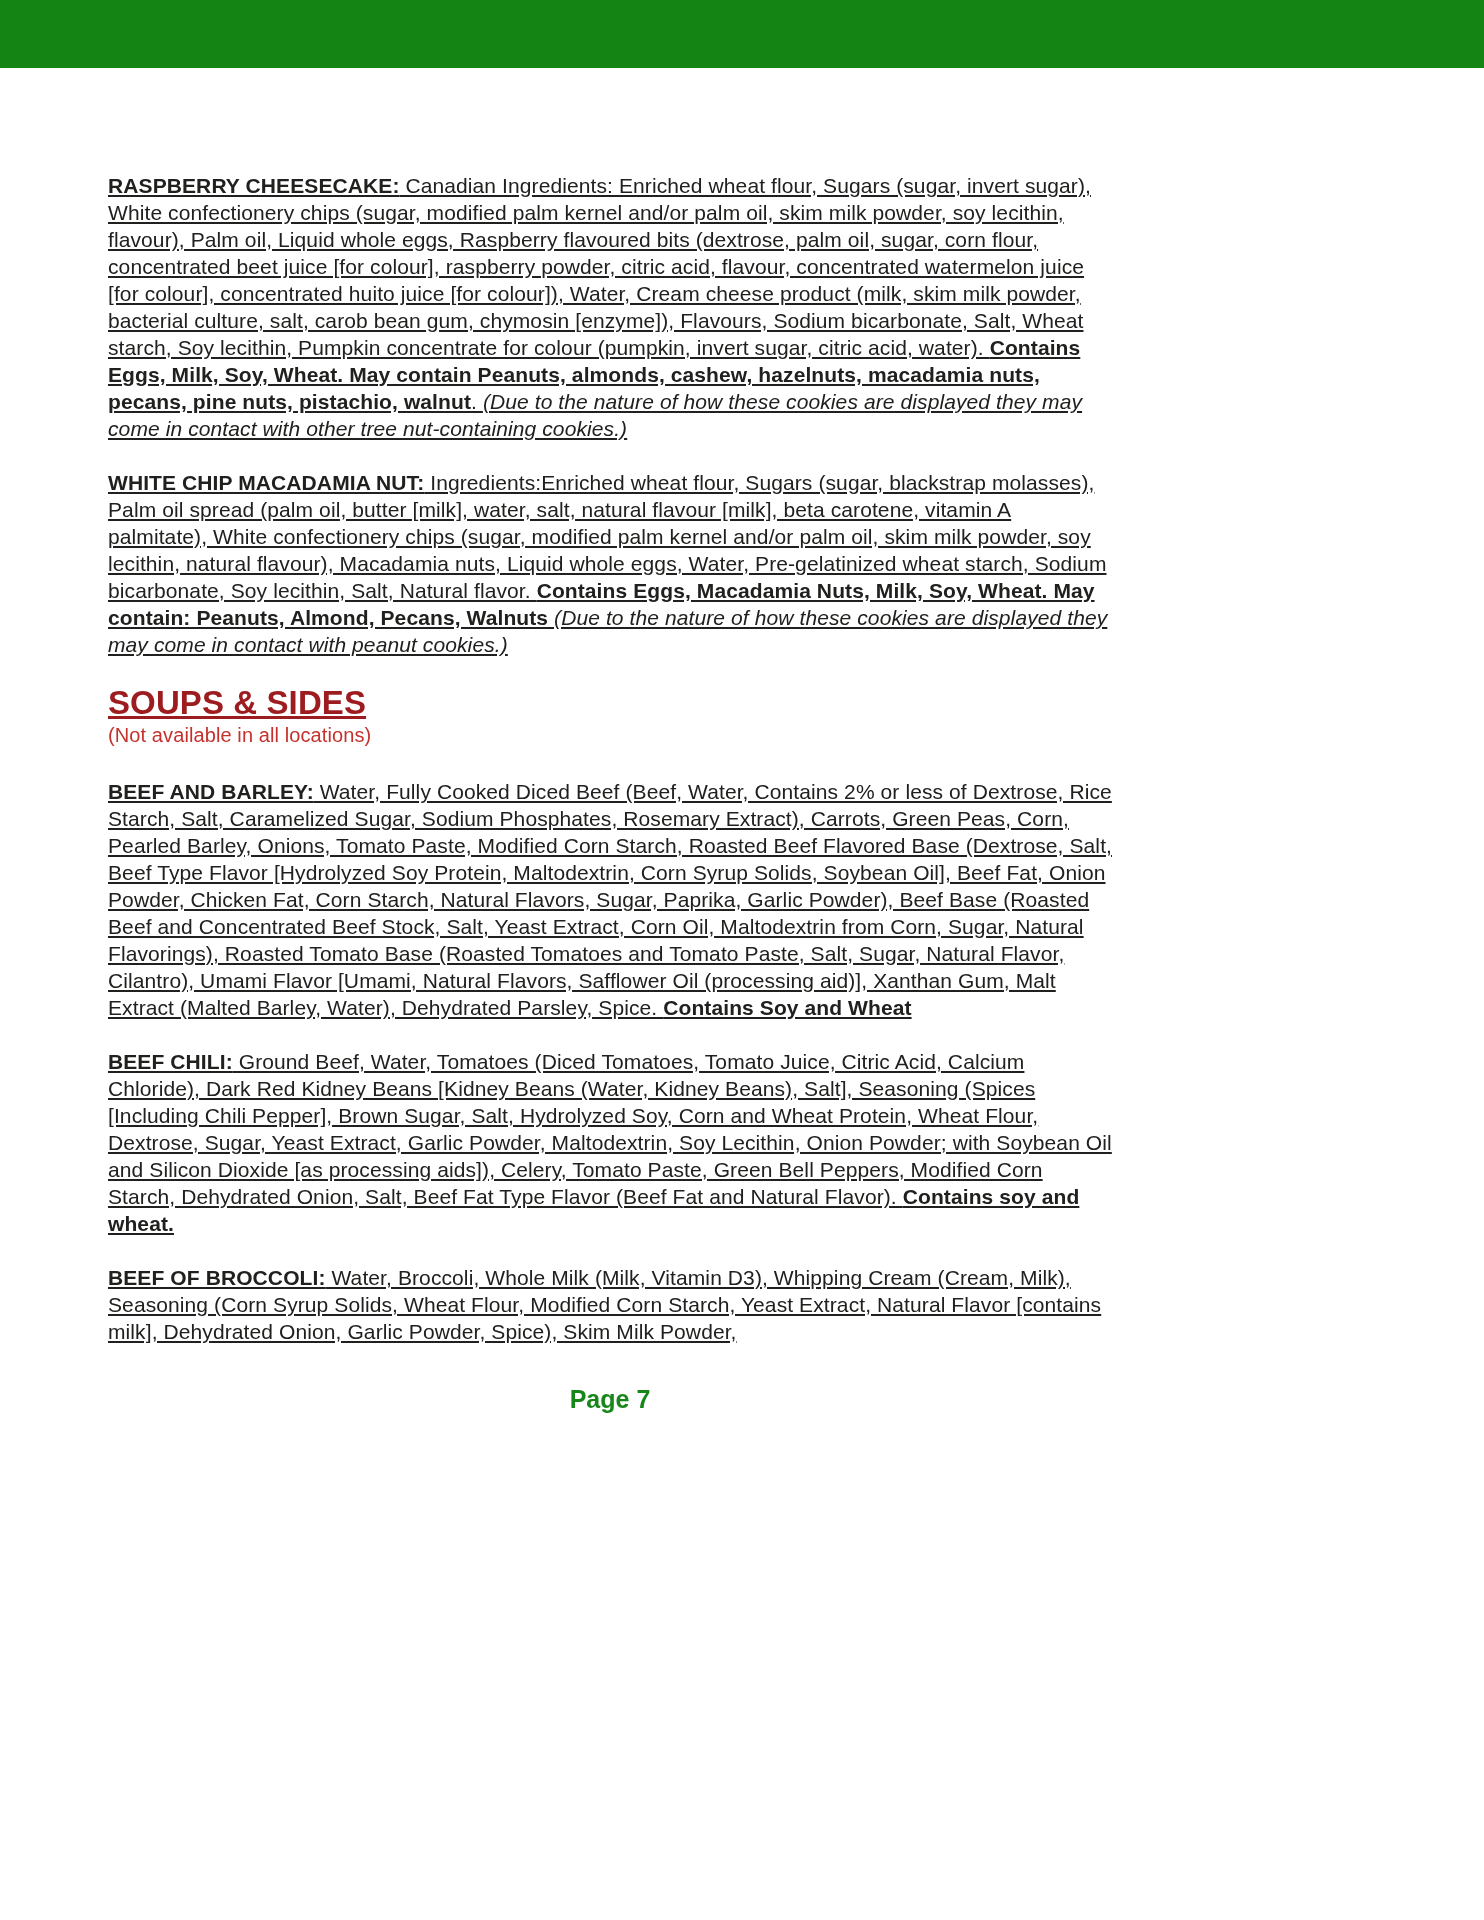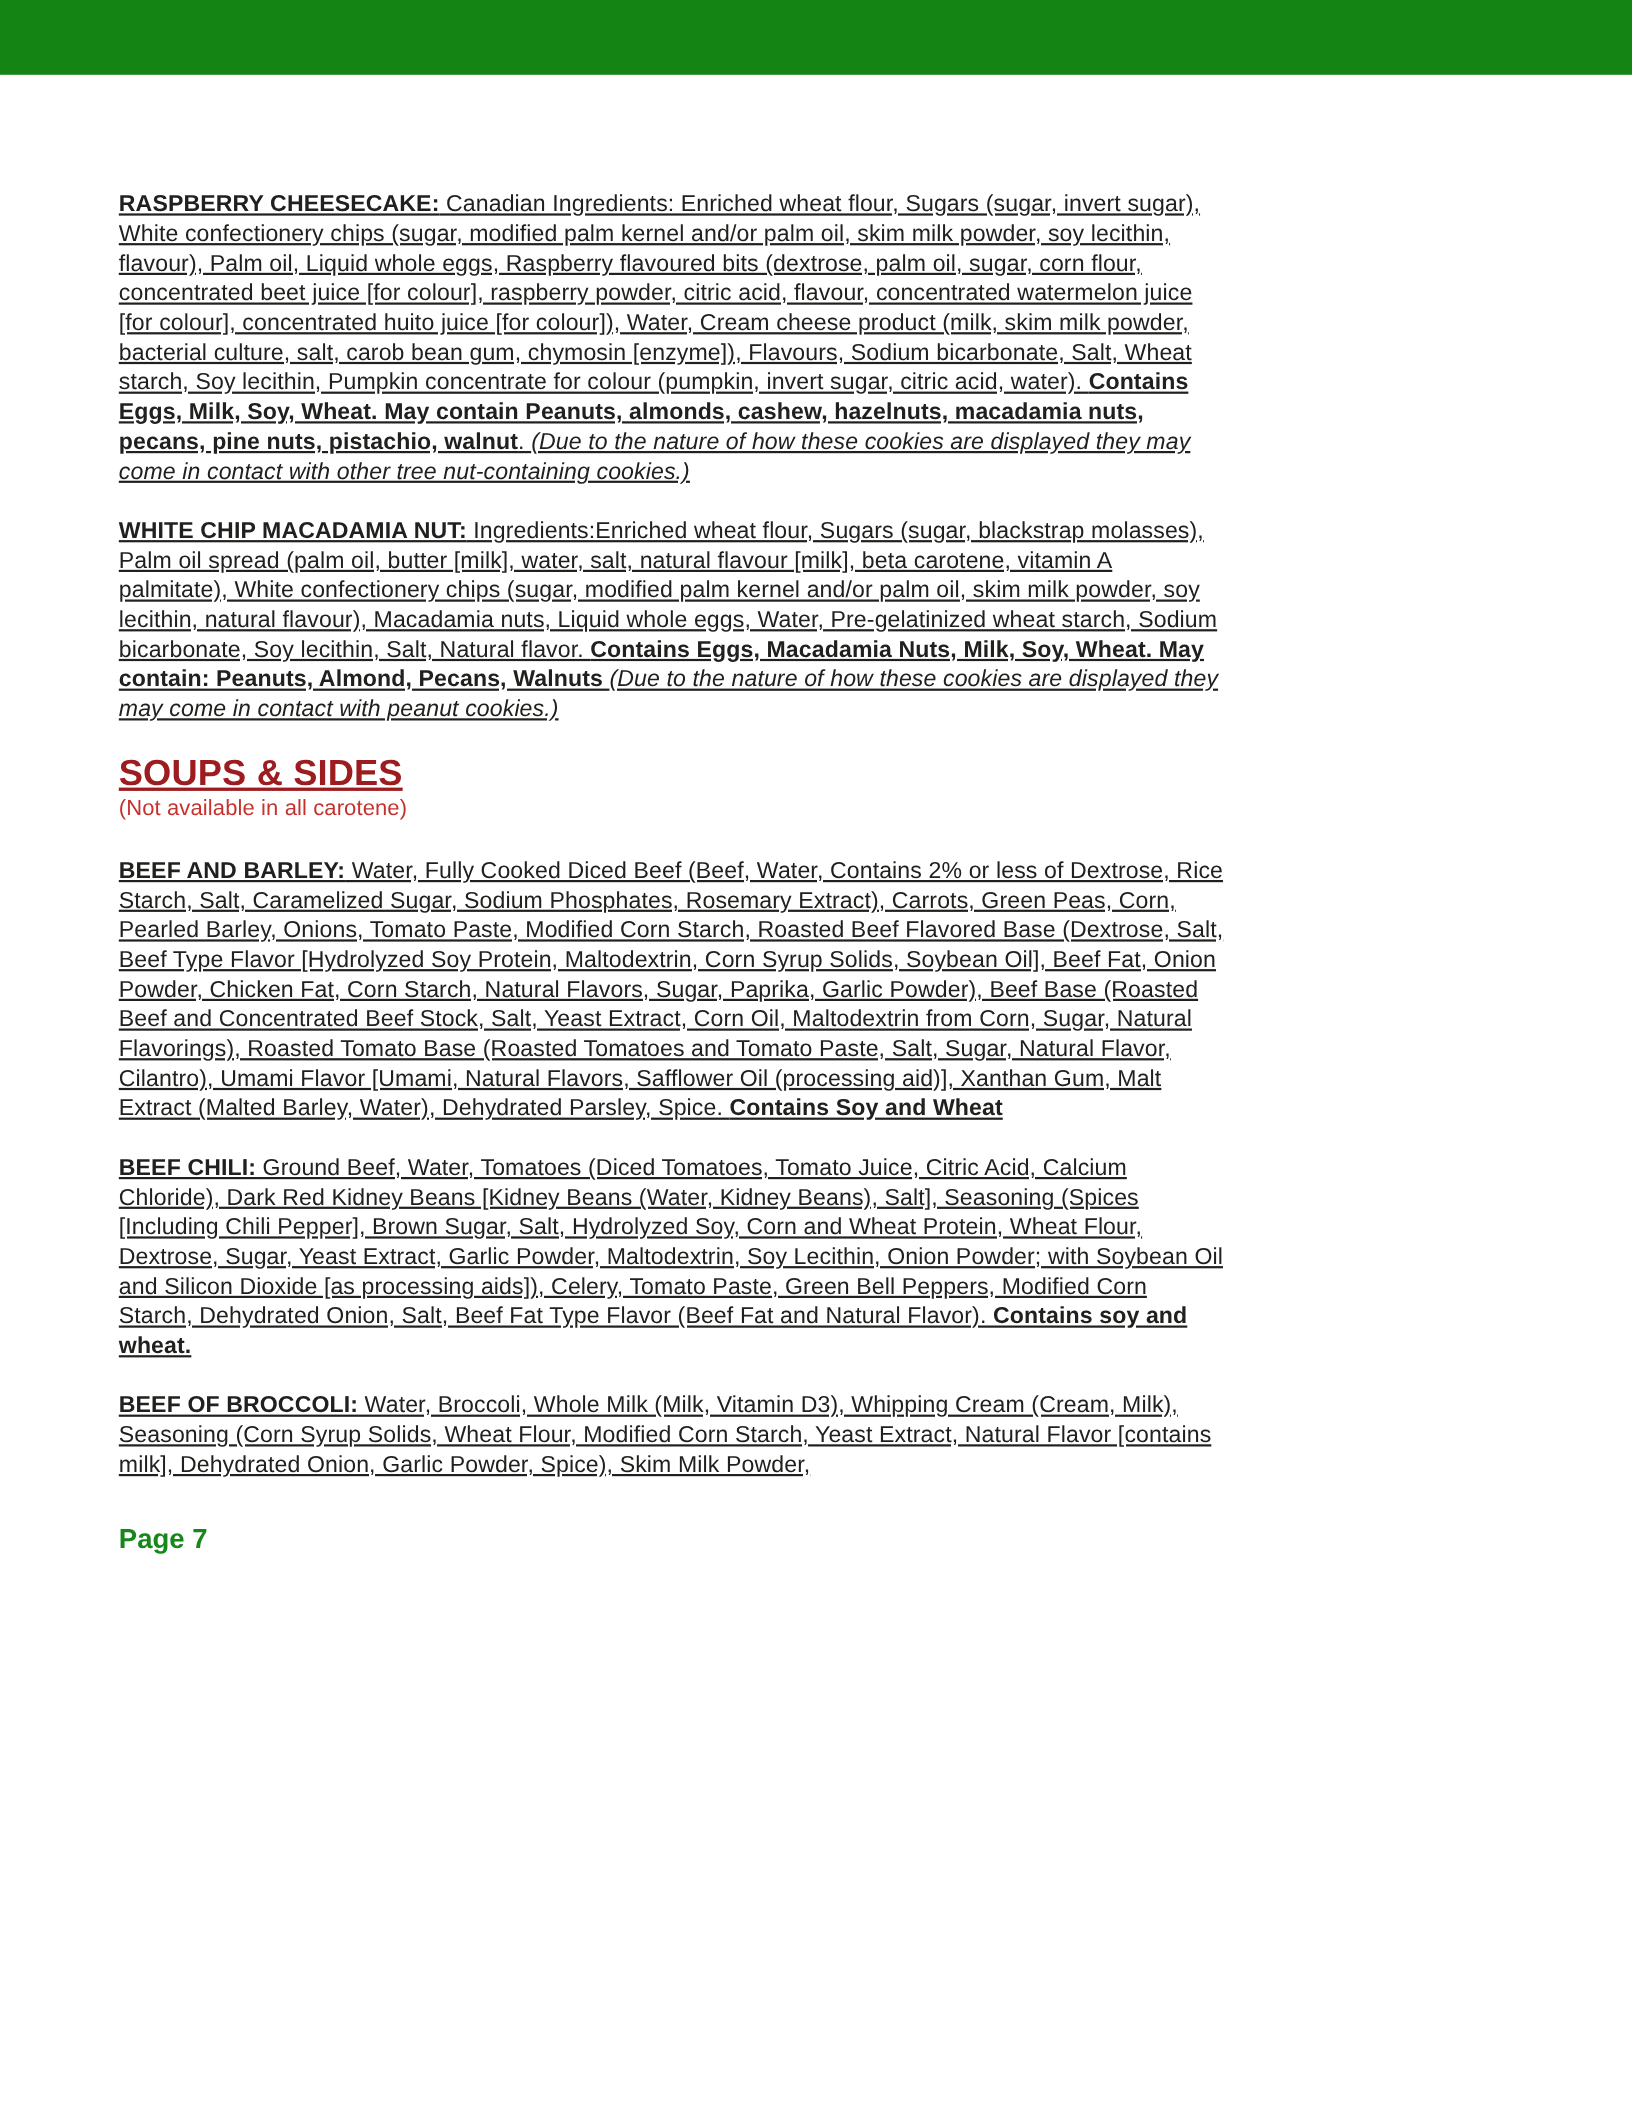--- a/index.html
+++ b/index.html
@@ -36,39 +36,39 @@
   }
   .section-subheading {
     color: var(--sub-red, #c5322d);
     font-size: 20px;
     line-height: 25px;
     margin: 0 0 30px 0;
   }
   .footer {
     width: 1004px;
     margin: 40px 0 0 108px;
-    text-align: left;
+    text-align: center;
     padding-bottom: 40px;
   }
   .page-number {
     color: var(--page-green, #17871a);
     font-weight: bold;
     font-size: 25px;
   }
 </style>
 </head>
 <body>
 
 <div class="page">
   <div class="top-bar"></div>
   <main class="content">
       <p class="para"><span class="b">RASPBERRY CHEESECAKE:</span><span class="">  Canadian Ingredients: Enriched wheat flour, Sugars (sugar, invert sugar), White confectionery chips (sugar, modified palm kernel and/or palm oil, skim milk powder, soy lecithin, flavour), Palm oil, Liquid whole eggs, Raspberry flavoured bits (dextrose, palm oil, sugar, corn flour, concentrated beet juice [for colour], raspberry powder, citric acid, flavour, concentrated watermelon juice [for colour], concentrated huito juice [for colour]), Water, Cream cheese product (milk, skim milk powder, bacterial culture, salt, carob bean gum, chymosin [enzyme]), Flavours, Sodium bicarbonate, Salt, Wheat starch, Soy lecithin, Pumpkin concentrate for colour (pumpkin, invert sugar, citric acid, water). </span><span class="b">Contains Eggs, Milk, Soy, Wheat. May contain Peanuts, almonds, cashew, hazelnuts, macadamia nuts, pecans, pine nuts, pistachio, walnut</span><span class="">. </span><span class="i">(Due to the nature of how these cookies are displayed they may come in contact with other tree nut-containing cookies.)</span></p>
       <p class="para"><span class="b">WHITE CHIP MACADAMIA NUT:</span><span class=""> Ingredients:Enriched wheat flour, Sugars (sugar, blackstrap molasses), Palm oil spread (palm oil, butter [milk], water, salt, natural flavour [milk], beta carotene, vitamin A palmitate), White confectionery chips (sugar, modified palm kernel and/or palm oil, skim milk powder, soy lecithin, natural flavour), Macadamia nuts, Liquid whole eggs, Water, Pre-gelatinized wheat starch, Sodium bicarbonate, Soy lecithin, Salt, Natural flavor. </span><span class="b">Contains Eggs, Macadamia Nuts, Milk, Soy, Wheat.  May contain: Peanuts, Almond, Pecans, Walnuts </span><span class="i">(Due to the nature of how these cookies are displayed they may come in contact with peanut cookies.)</span></p>
       <h2 class="section-heading">SOUPS &amp; SIDES</h2>
-      <div class="section-subheading">(Not available in all carotene)</div>
+      <div class="section-subheading">(Not available in all locations)</div>
       <p class="para"><span class="b">BEEF AND BARLEY:</span><span class=""> Water, Fully Cooked Diced Beef (Beef, Water, Contains 2% or less of Dextrose, Rice Starch, Salt, Caramelized Sugar, Sodium Phosphates, Rosemary Extract), Carrots, Green Peas, Corn, Pearled Barley, Onions, Tomato Paste, Modified Corn Starch, Roasted Beef Flavored Base (Dextrose, Salt, Beef Type Flavor [Hydrolyzed Soy Protein, Maltodextrin, Corn Syrup Solids, Soybean Oil], Beef Fat, Onion Powder, Chicken Fat, Corn Starch, Natural Flavors, Sugar, Paprika, Garlic Powder), Beef Base (Roasted Beef and Concentrated Beef Stock, Salt, Yeast Extract, Corn Oil, Maltodextrin from Corn, Sugar, Natural Flavorings), Roasted Tomato Base (Roasted Tomatoes and Tomato Paste, Salt, Sugar, Natural Flavor, Cilantro), Umami Flavor [Umami, Natural Flavors, Safflower Oil (processing aid)], Xanthan Gum, Malt Extract (Malted Barley, Water), Dehydrated Parsley, Spice. </span><span class="b">Contains Soy and Wheat</span></p>
       <p class="para"><span class="b">BEEF CHILI:</span><span class=""> Ground Beef, Water, Tomatoes (Diced Tomatoes, Tomato Juice, Citric Acid, Calcium Chloride), Dark Red Kidney Beans [Kidney Beans (Water, Kidney Beans), Salt], Seasoning (Spices [Including Chili Pepper], Brown Sugar, Salt, Hydrolyzed Soy, Corn and Wheat Protein, Wheat Flour, Dextrose, Sugar, Yeast Extract, Garlic Powder, Maltodextrin, Soy Lecithin, Onion Powder; with Soybean Oil and Silicon Dioxide [as processing aids]), Celery, Tomato Paste, Green Bell Peppers, Modified Corn Starch, Dehydrated Onion, Salt, Beef Fat Type Flavor (Beef Fat and Natural Flavor). </span><span class="b">Contains soy and wheat.</span></p>
       <p class="para"><span class="b">BEEF OF BROCCOLI:</span><span class=""> Water, Broccoli, Whole Milk (Milk, Vitamin D3), Whipping Cream (Cream, Milk), Seasoning (Corn Syrup Solids, Wheat Flour, Modified Corn Starch, Yeast Extract, Natural Flavor [contains milk], Dehydrated Onion, Garlic Powder, Spice), Skim Milk Powder,</span></p>
     </main>
   <div class="footer">
     <span class="page-number">Page 7</span>
   </div>
 </div>
 
 </body></html>

